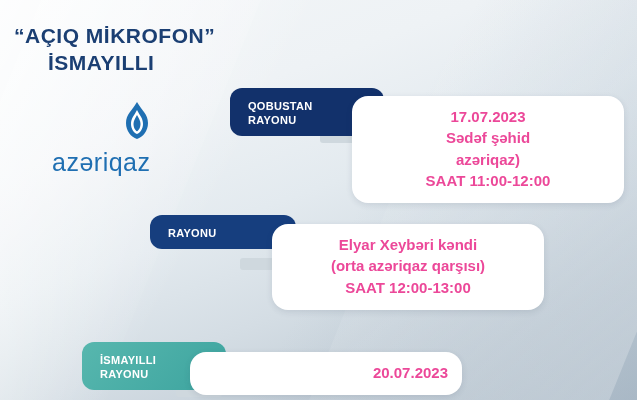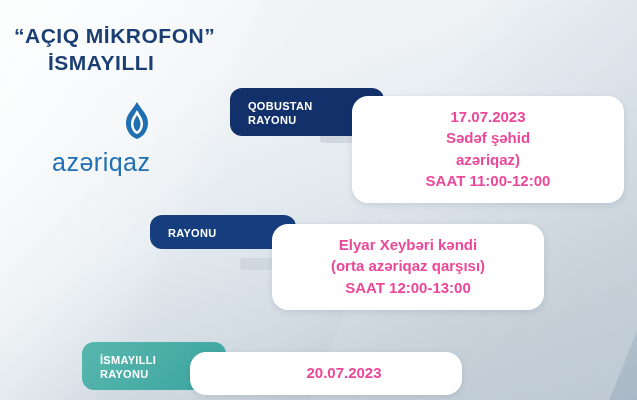--- a/index.html
+++ b/index.html
@@ -128,21 +128,21 @@
     font-size: 15px;
     line-height: 1.42;
     font-weight: bold;
   }
   .card .row.sub {
     font-weight: bold;
   }
   .card.c1 { left: 352px; top: 96px;  width: 272px; }
   .card.c2 { left: 272px; top: 224px; width: 272px; }
   .card.c3 { left: 190px; top: 352px; width: 272px; }
-  .card.c3 .row { text-align: center; padding-left: 36px; }
+  .card.c3 .row { text-align: right; padding-left: 36px; }
 </style>
 </head>
 <body>
 
 <div id="poster">
 
   <div class="sheen s1"></div>
   <div class="sheen s2"></div>
 
   <div class="title-block">

